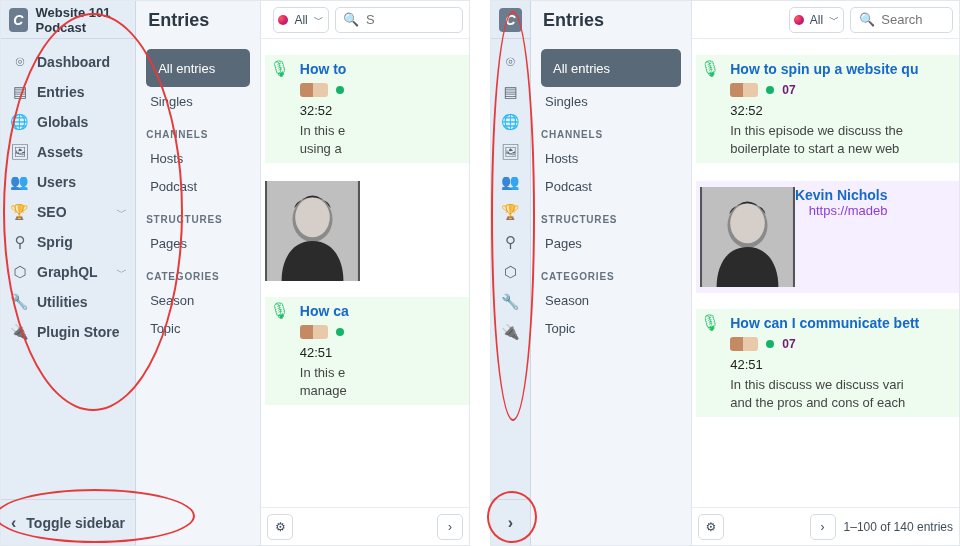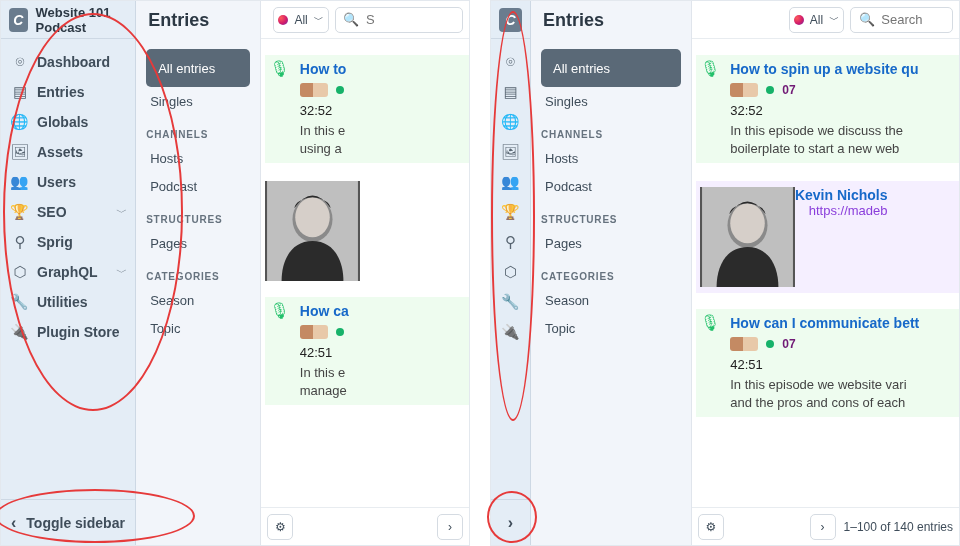--- a/index.html
+++ b/index.html
@@ -315,21 +315,21 @@
         <div class="entry" style="background:#eefcef; padding:6px 0 6px 4px">
           <span class="mic">🎙</span>
           <div style="min-width:0">
             <div class="title">How can I communicate bett</div>
             <div class="meta">
                 <span class="avatar"></span>
                 <span class="statusDot"></span>
                 <span class="num">07</span>
               </div>
             <div class="dur">42:51</div>
-            <div class="desc"><span>In this episode we website vari</span><br><span>and the pros and cons of each</span></div>
+            <div class="desc"><span>In this discuss we discuss vari</span><br><span>and the pros and cons of each</span></div>
           </div>
         </div>
       </div>
 
       <div class="footer">
         <div class="sq">⚙</div>
         <div style="flex:1"></div>
         <div class="sq">›</div>
         <span>1–100 of 140 entries</span>
       </div>

